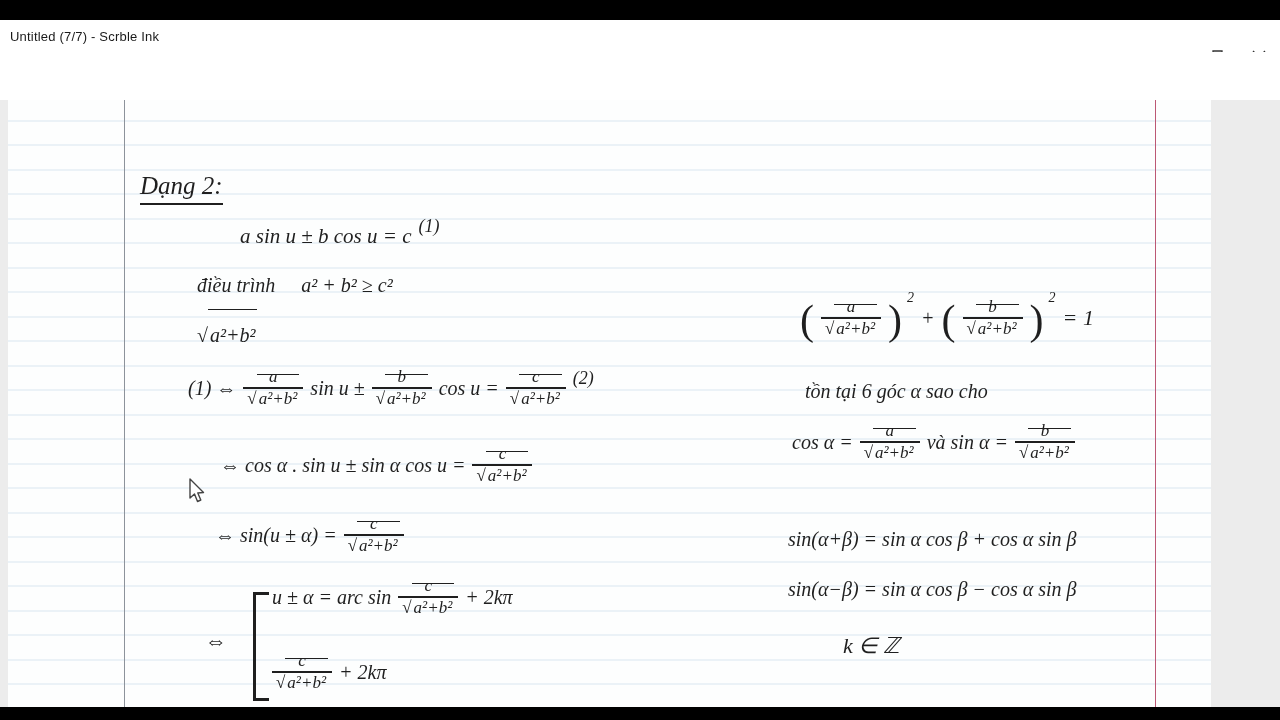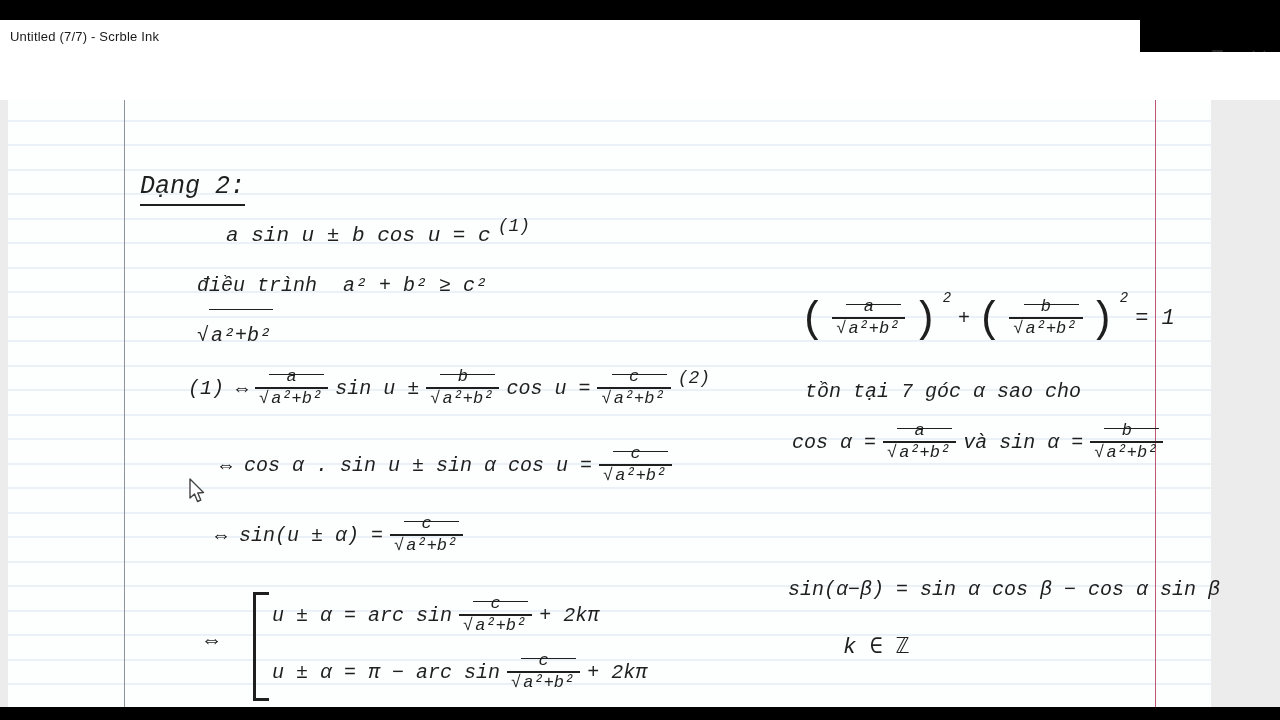--- a/index.html
+++ b/index.html
@@ -1,19 +1,19 @@
 <!DOCTYPE html>
 <html><head>
 <meta charset="utf-8">
 <style>
   html,body{margin:0;padding:0}
   body{width:1280px;height:720px;position:relative;background:#000;overflow:hidden;
        font-family:"Liberation Sans",sans-serif}
   
-  .titlebar{position:absolute;top:20px;left:0;width:1140px;height:32px;background:#fff}
+  .titlebar{position:absolute;top:20px;left:0;width:1280px;height:32px;background:#fff}
   .title-text{position:absolute;left:10px;top:9px;font-size:13px;color:#1a1a1a;letter-spacing:.2px}
   .winbtn{position:absolute;top:26px;width:22px;height:22px;cursor:default}
   .wb-min{left:1162px}.wb-restore{left:1205px}.wb-close{left:1248px}
   
   .toolbar{position:absolute;top:52px;left:0;width:1280px;height:48px;background:#fff}
   .tb-icon{position:absolute;top:65px;width:24px;height:24px}
   .page-indicator{position:absolute;left:405px;top:69px;font-size:15px;color:#333}
   .pen-tool{position:absolute;left:543px;top:57px;width:40px;height:40px}
   .swatch{position:absolute;border-radius:50%}
   .sw1{left:605px;top:72px}.sw2{left:650px;top:70px}.sw3{left:696px;top:70px}
@@ -22,21 +22,21 @@
   .logo{position:absolute;left:1015px;top:60px;width:34px;height:34px}
   .i-ruler{left:1065px}.i-line{left:1110px}.i-eraser{left:1155px}.i-select{left:1199px}.i-laser{left:1245px}
   
   .canvas{position:absolute;top:100px;left:0;width:1280px;height:607px;background:#ececec;overflow:hidden}
   .paper{position:absolute;left:8px;top:0;width:1203px;height:607px;background-color:#fdfefe;
          background-image:repeating-linear-gradient(to bottom,transparent 0 23.5px,#d8e5ef 23.5px 24.5px);
          background-position:0 -3.5px}
   .margin-line{position:absolute;left:124px;top:0;width:1px;height:607px;background:#8d939b}
   .red-line{position:absolute;left:1155px;top:0;width:1px;height:607px;background:#bc5874}
   
-  .ink{position:absolute;font-family:Liberation Mono, monospace;font-style:italic;color:#1f1f1f;
+  .ink{position:absolute;font-family:Liberation Serif, serif;font-style:italic;color:#1f1f1f;
        font-size:20px;white-space:nowrap;display:flex;align-items:center;gap:7px}
   .heading{font-size:25px;gap:10px}
   .heading .hl{border-bottom:2px solid #1f1f1f;padding-bottom:3px}
   .frac{display:inline-flex;flex-direction:column;align-items:center;line-height:1.1;font-size:17px;text-align:center}
   .frac .den{border-top:2px solid #1f1f1f;padding:1px 4px 0}
   .rad{border-top:1.8px solid #1f1f1f;padding:14px 2px}
   .ref{position:relative;top:-10px;font-size:18px}
   .paren{font-size:42px;font-style:normal;font-weight:200;line-height:0;position:relative;top:2px}
   .exp{position:relative;top:-20px;font-size:14px;margin-left:-2px}
   .lbracket{position:absolute;left:253px;top:492px;width:13px;height:103px;
@@ -178,21 +178,21 @@
 
 <div class="canvas">
   <div class="paper"></div>
   <div class="margin-line"></div>
   <div class="red-line"></div>
 
   <div class="ink heading" style="left:140px;top:72px">
     <span class="hl">Dạng 2:</span>
   </div>
 
-  <div class="ink" style="left:226px;top:124px;font-size:21px">
+  <div class="ink" style="left:240px;top:124px;font-size:21px">
     <span>a sin u ± b cos u = c</span>
     <span class="ref">(1)</span>
   </div>
 
   <div class="ink" style="left:197px;top:174px;gap:26px">
     <span>điều trình</span>
     <span>a² + b² ≥ c²</span>
   </div>
 
   <div class="ink" style="left:197px;top:224px">
@@ -231,30 +231,29 @@
     <span class="frac">
       <span class="num">c</span>
       <span class="den"><span>√</span><span class="rad">a²+b²</span></span>
     </span>
   </div>
 
   <div class="ink" style="left:205px;top:528px;font-size:22px">
     <span>⇔</span>
   </div>
   <div class="lbracket"></div>
-  <div class="ink" style="left:272px;top:495px">
+  <div class="ink" style="left:272px;top:477px">
     <span>u ± α = arc sin</span>
     <span class="frac">
       <span class="num">c</span>
       <span class="den"><span>√</span><span class="rad">a²+b²</span></span>
     </span>
     <span>+ 2kπ</span>
   </div>
   <div class="ink" style="left:272px;top:552px">
-    <span>u ± α = π − arc sin</span>
     <span class="frac">
       <span class="num">c</span>
       <span class="den"><span>√</span><span class="rad">a²+b²</span></span>
     </span>
     <span>+ 2kπ</span>
   </div>
 
   <div class="ink" style="left:800px;top:198px">
     <span class="paren">(</span>
     <span class="frac">
@@ -268,36 +267,39 @@
     <span class="frac">
       <span class="num">b</span>
       <span class="den"><span>√</span><span class="rad">a²+b²</span></span>
     </span>
     <span class="paren">)</span>
     <span class="exp">2</span>
     <span style="font-size:22px">=  1</span>
   </div>
 
   <div class="ink" style="left:805px;top:280px">
-    <span>tồn tại 7 góc α sao cho</span>
+    <span>tồn tại 6 góc α sao cho</span>
   </div>
 
   <div class="ink" style="left:792px;top:322px">
     <span>cos α =</span>
     <span class="frac">
       <span class="num">a</span>
       <span class="den"><span>√</span><span class="rad">a²+b²</span></span>
     </span>
     <span>và sin α =</span>
     <span class="frac">
       <span class="num">b</span>
       <span class="den"><span>√</span><span class="rad">a²+b²</span></span>
     </span>
   </div>
 
+  <div class="ink" style="left:788px;top:428px">
+    <span>sin(α+β) = sin α cos β + cos α sin β</span>
+  </div>
   <div class="ink" style="left:788px;top:478px">
     <span>sin(α−β) = sin α cos β − cos α sin β</span>
   </div>
   <div class="ink" style="left:843px;top:533px;font-size:22px">
     <span>k ∈ ℤ</span>
   </div>
 
   <span class="cursor">
     <svg width="22" height="26" viewBox="0 0 22 26">
       <path d="M4 1 L4 20 L8.5 16 L11.5 23.5 L14.8 22 L11.8 15 L17.5 14.5 Z" fill="#fff" stroke="#444" stroke-width="1.4" stroke-linejoin="round"></path>

